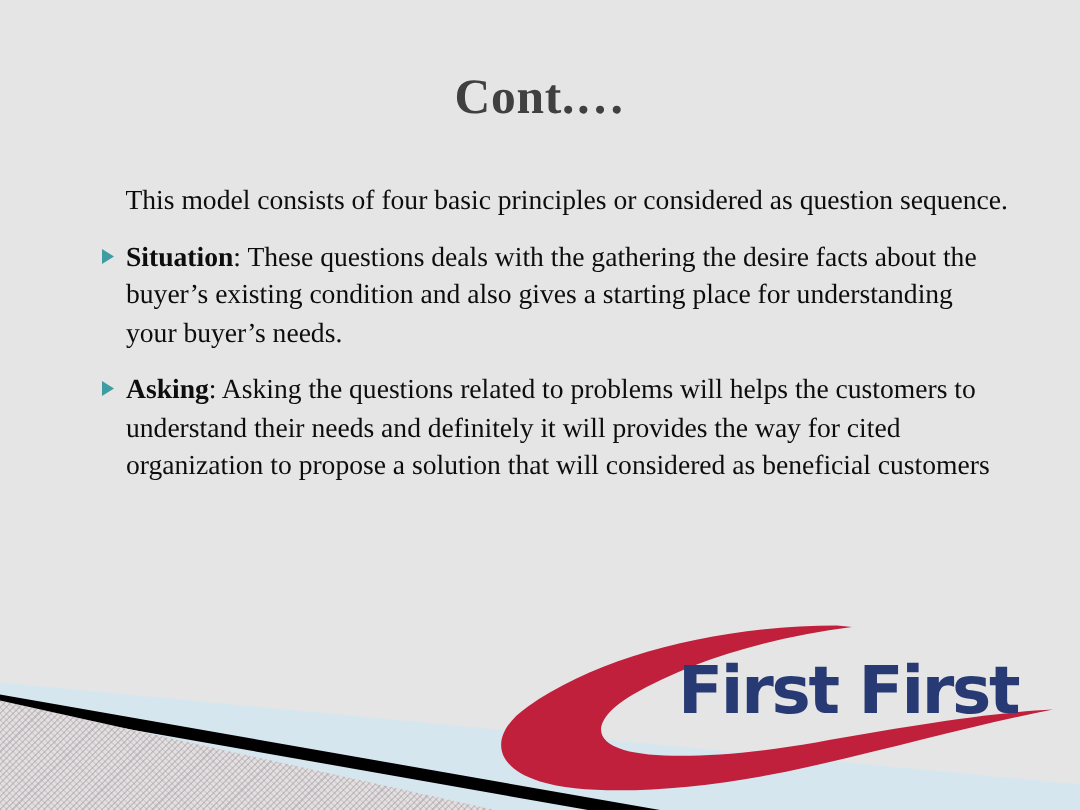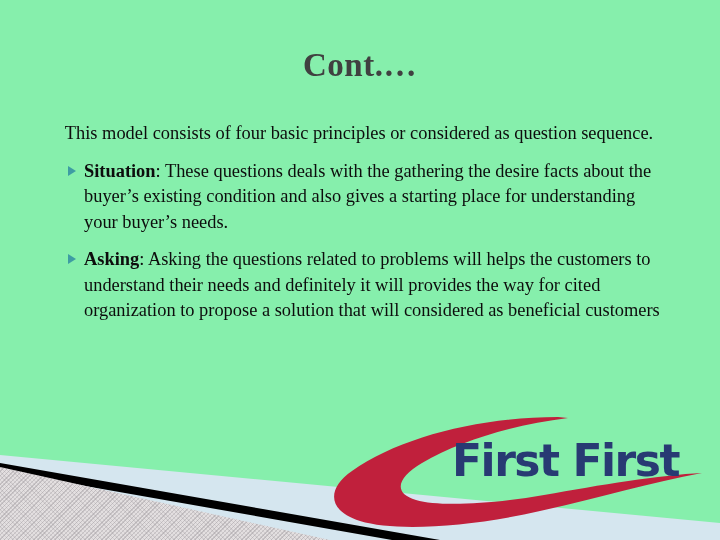--- a/index.html
+++ b/index.html
@@ -4,21 +4,21 @@
 <style>
   html, body {
     margin: 0;
     padding: 0;
     background: #ffffff;
   }
   #slide {
     position: relative;
     width: 720px;
     height: 540px;
-    background: #86efac;
+    background: #e5e5e5;
     overflow: hidden;
     font-family: "Liberation Serif", "DejaVu Serif", serif;
   }
 
   
   #slide-title {
     position: absolute;
     left: 0;
     top: 46px;
     width: 720px;
@@ -36,21 +36,21 @@
     position: absolute;
     left: 46px;
     top: 121px;
     width: 626px;
     color: #0d0d0d;
     font-size: 18.4px;
     line-height: 25.5px;
   }
   .lead-para {
     margin: 0 0 12px 0;
-    text-align: center;
+    text-align: right;
   }
   .bullet-list {
     list-style: none;
     margin: 0;
     padding: 0;
   }
   .bullet-item {
     position: relative;
     padding-left: 26px;
     margin: 12px;

